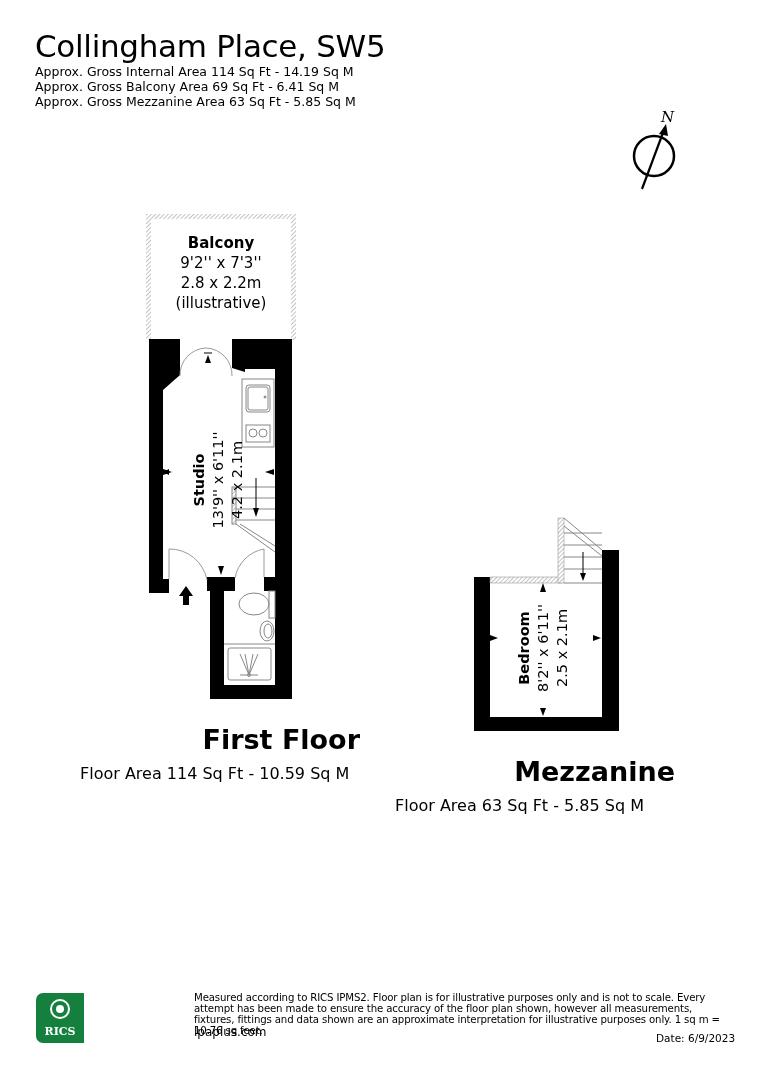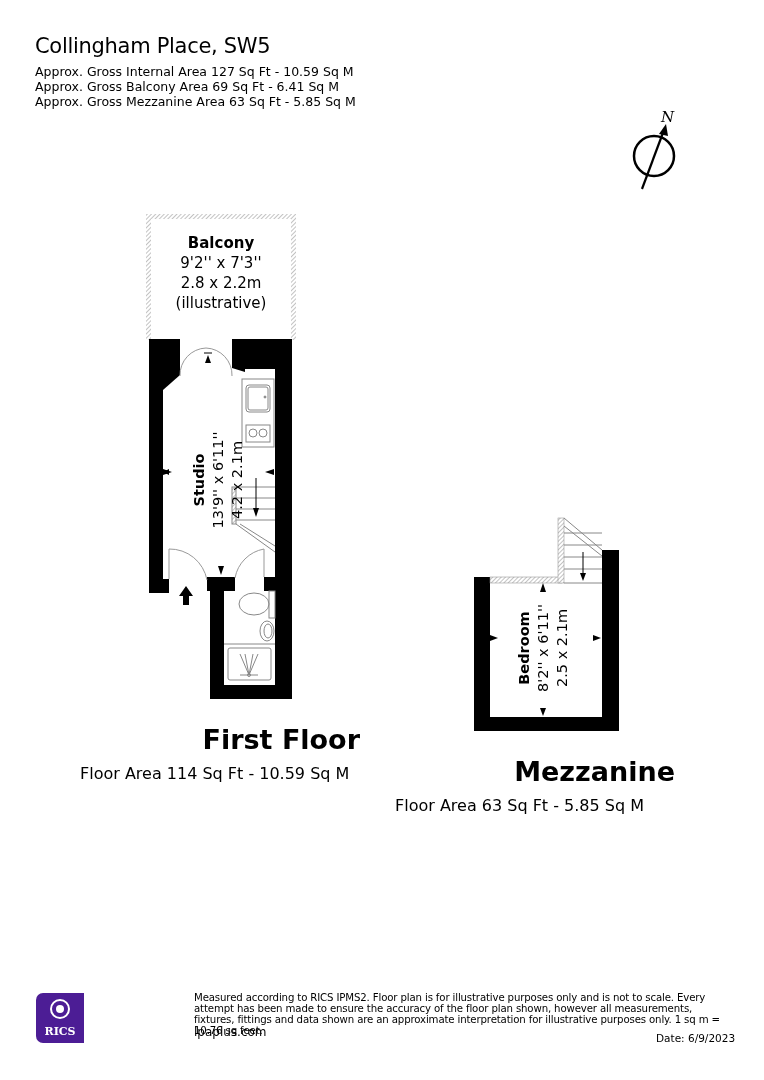--- a/index.html
+++ b/index.html
@@ -1,39 +1,39 @@
 <!DOCTYPE html>
 <html><head>
 <meta charset="utf-8">
 <style>
   html, body { margin: 0; padding: 0; background: #ffffff; }
   body { width: 764px; height: 1080px; position: relative; overflow: hidden; font-family: "DejaVu Sans", sans-serif; color: #000; }
   .abs { position: absolute; }
-  .title { left: 35px; top: 30px; font-size: 21px; line-height: 32px; letter-spacing: -0.3px; }
+  .title { left: 35px; top: 30px; font-size: 31px; line-height: 32px; letter-spacing: -0.3px; }
   .sub { left: 35px; font-size: 12.5px; line-height: 15px; white-space: nowrap; }
   .plan { left: 0; top: 0; width: 764px; height: 1080px; }
   .room-label { font-size: 15px; text-align: center; line-height: 20px; }
   .bold { font-weight: bold; }
   .floor-title { font-size: 27px; font-weight: bold; text-align: right; white-space: nowrap; }
   .floor-area { font-size: 16px; text-align: left; white-space: nowrap; }
   .rot { transform: rotate(-90deg); transform-origin: center center; text-align: center; white-space: nowrap; }
   .footer-badge { left: 36px; top: 993px; width: 142px; height: 50px; }
-  .badge-dark { position: absolute; left: 0; top: 0; width: 48px; height: 50px; background: #4c1d95; border-radius: 7px 0 0 7px; color: #fff; }
+  .badge-dark { position: absolute; left: 0; top: 0; width: 48px; height: 50px; background: #15803d; border-radius: 7px 0 0 7px; color: #fff; }
   .badge-light { position: absolute; left: 48px; top: 0; width: 92px; height: 48px; border: 1px solid #222; border-left: none; border-radius: 0 0 10px 0; }
   .badge-text { position: absolute; left: 8px; top: 3px; font-size: 11.5px; font-weight: bold; line-height: 13.5px; }
   .rics { position: absolute; left: 0; width: 48px; bottom: 5px; text-align: center; font-family: "DejaVu Serif", serif; font-weight: bold; font-size: 11px; }
   .disclaimer { left: 194px; top: 992px; width: 540px; font-size: 10.2px; line-height: 11px; letter-spacing: -0.15px; }
   .website { left: 194px; top: 1025px; font-size: 12px; }
   .date { left: 656px; top: 1032px; font-size: 10.5px; }
 </style>
 </head>
 <body>
 
 <div class="abs title">Collingham Place, SW5</div>
-<div class="abs sub" style="top:64px">Approx. Gross Internal Area 127 Sq Ft - 10.59 Sq M</div>
+<div class="abs sub" style="top:64px">Approx. Gross Internal Area 114 Sq Ft - 14.19 Sq M</div>
 <div class="abs sub" style="top:79px">Approx. Gross Balcony Area 69 Sq Ft - 6.41 Sq M</div>
 <div class="abs sub" style="top:94px">Approx. Gross Mezzanine Area 63 Sq Ft - 5.85 Sq M</div>
 
 <svg class="abs plan" width="764" height="1080" viewBox="0 0 764 1080">
   <defs>
     <pattern id="hatch" width="3" height="3" patternUnits="userSpaceOnUse" patternTransform="rotate(45)">
       <rect width="3" height="3" fill="#ffffff"></rect>
       <line x1="0" y1="0" x2="0" y2="3" stroke="#9a9a9a" stroke-width="1.2"></line>
     </pattern>
   </defs>

